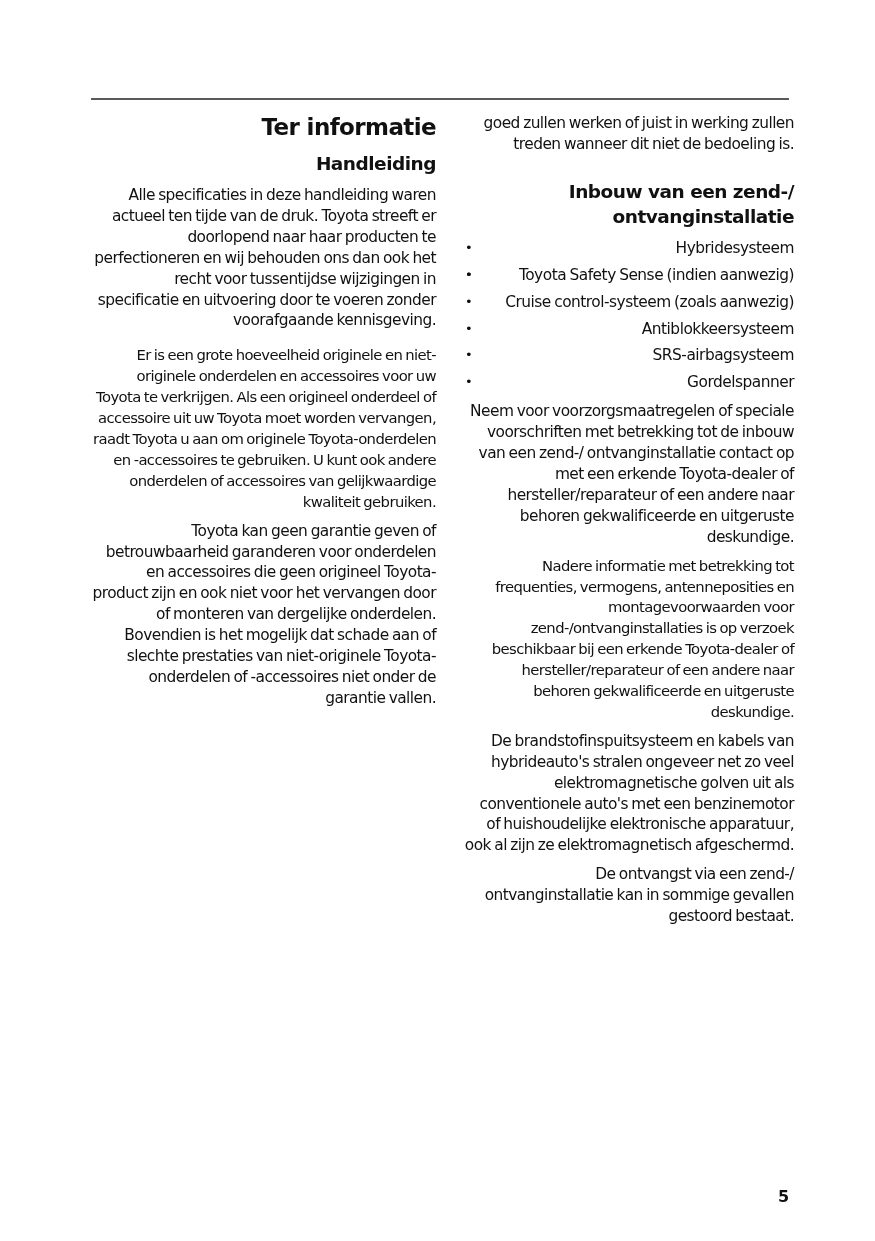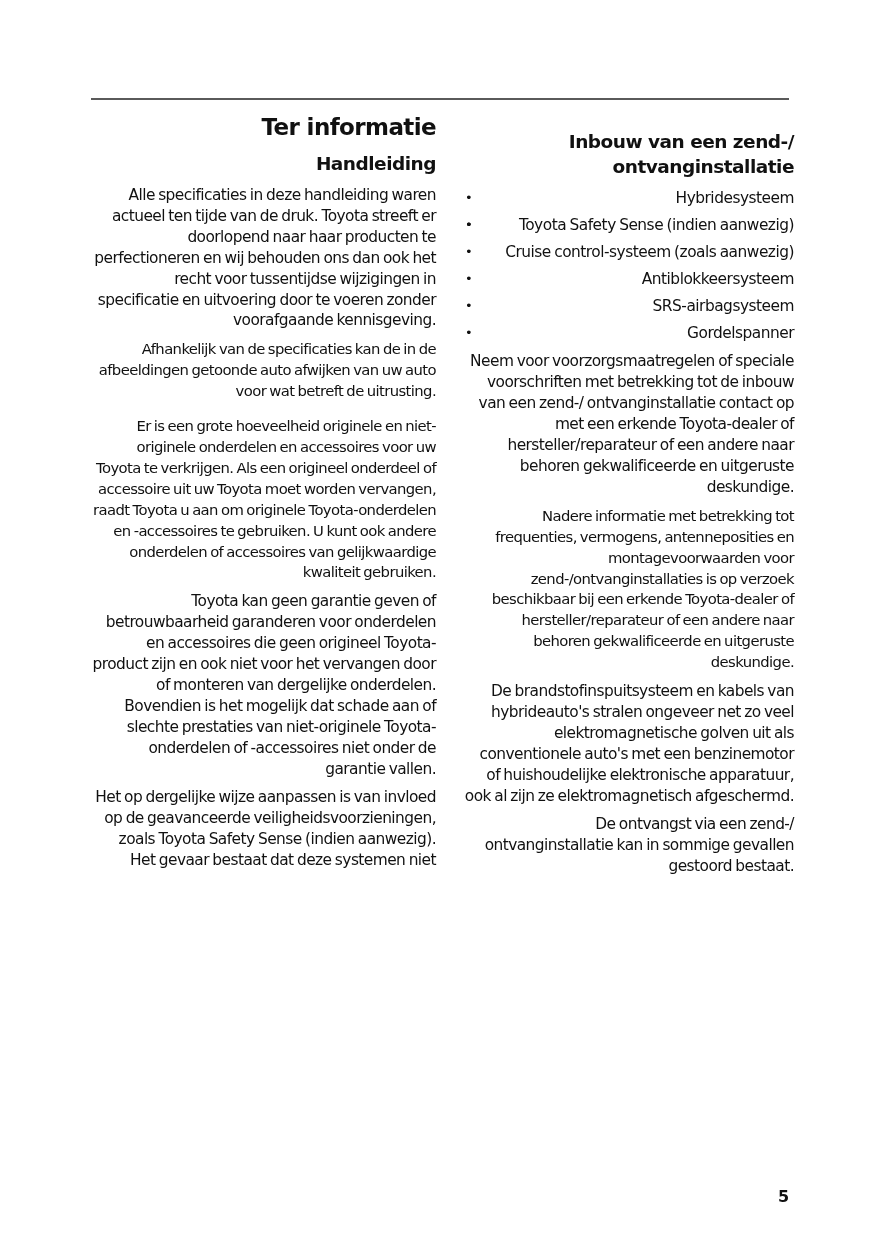--- a/index.html
+++ b/index.html
@@ -97,33 +97,32 @@
 <body>
 
 <div class="top-rule"></div>
 
 <div class="col col-left">
   <h1 class="page-title">Ter informatie</h1>
 
   <section>
     <h2 class="section-heading">Handleiding</h2>
     <p class="body-text">Alle specificaties in deze handleiding waren actueel ten tijde van de druk. Toyota streeft er doorlopend naar haar producten te perfectioneren en wij behouden ons dan ook het recht voor tussentijdse wijzigingen in specificatie en uitvoering door te voeren zonder voorafgaande kennisgeving.</p>
-    <p class="body-text tight">Afhankelijk van de specificaties kan de in de afbeeldingen getoonde auto afwijken van uw auto voor wat betreft de uitrusting.</p>
   </section>
 
   <section style="margin-top:14px;">
     <p class="body-text tight">Er is een grote hoeveelheid originele en niet-originele onderdelen en accessoires voor uw Toyota te verkrijgen. Als een origineel onderdeel of accessoire uit uw Toyota moet worden vervangen, raadt Toyota u aan om originele Toyota-onderdelen en -accessoires te gebruiken. U kunt ook andere onderdelen of accessoires van gelijkwaardige kwaliteit gebruiken.</p>
     <p class="body-text">Toyota kan geen garantie geven of betrouwbaarheid garanderen voor onderdelen en accessoires die geen origineel Toyota-product zijn en ook niet voor het vervangen door of monteren van dergelijke onderdelen. Bovendien is het mogelijk dat schade aan of slechte prestaties van niet-originele Toyota-onderdelen of -accessoires niet onder de garantie vallen.</p>
-    <p class="body-text">Het op dergelijke wijze aanpassen is van invloed op de geavanceerde veiligheidsvoorzieningen, zoals Toyota Safety Sense (indien aanwezig). Het gevaar bestaat dat deze systemen niet</p>
   </section>
 </div>
 
 <div class="col col-right">
+  <p class="body-text">goed zullen werken of juist in werking zullen treden wanneer dit niet de bedoeling is.</p>
 
-  <section style="margin-top:16px;">
+  <section style="margin-top:24px;">
     <h2 class="section-heading">Inbouw van een zend-/ ontvanginstallatie</h2>
 
     <ul class="bullet-list">
       <li><span class="bullet">•</span><span>Hybridesysteem</span></li>
       <li><span class="bullet">•</span></li>
       <li><span class="bullet">•</span><span>Toyota Safety Sense (indien aanwezig)</span></li>
       <li><span class="bullet">•</span><span>Cruise control-systeem (zoals aanwezig)</span></li>
       <li><span class="bullet">•</span><span>Antiblokkeersysteem</span></li>
       <li><span class="bullet">•</span><span>SRS-airbagsysteem</span></li>
       <li><span class="bullet">•</span><span>Gordelspanner</span></li>

